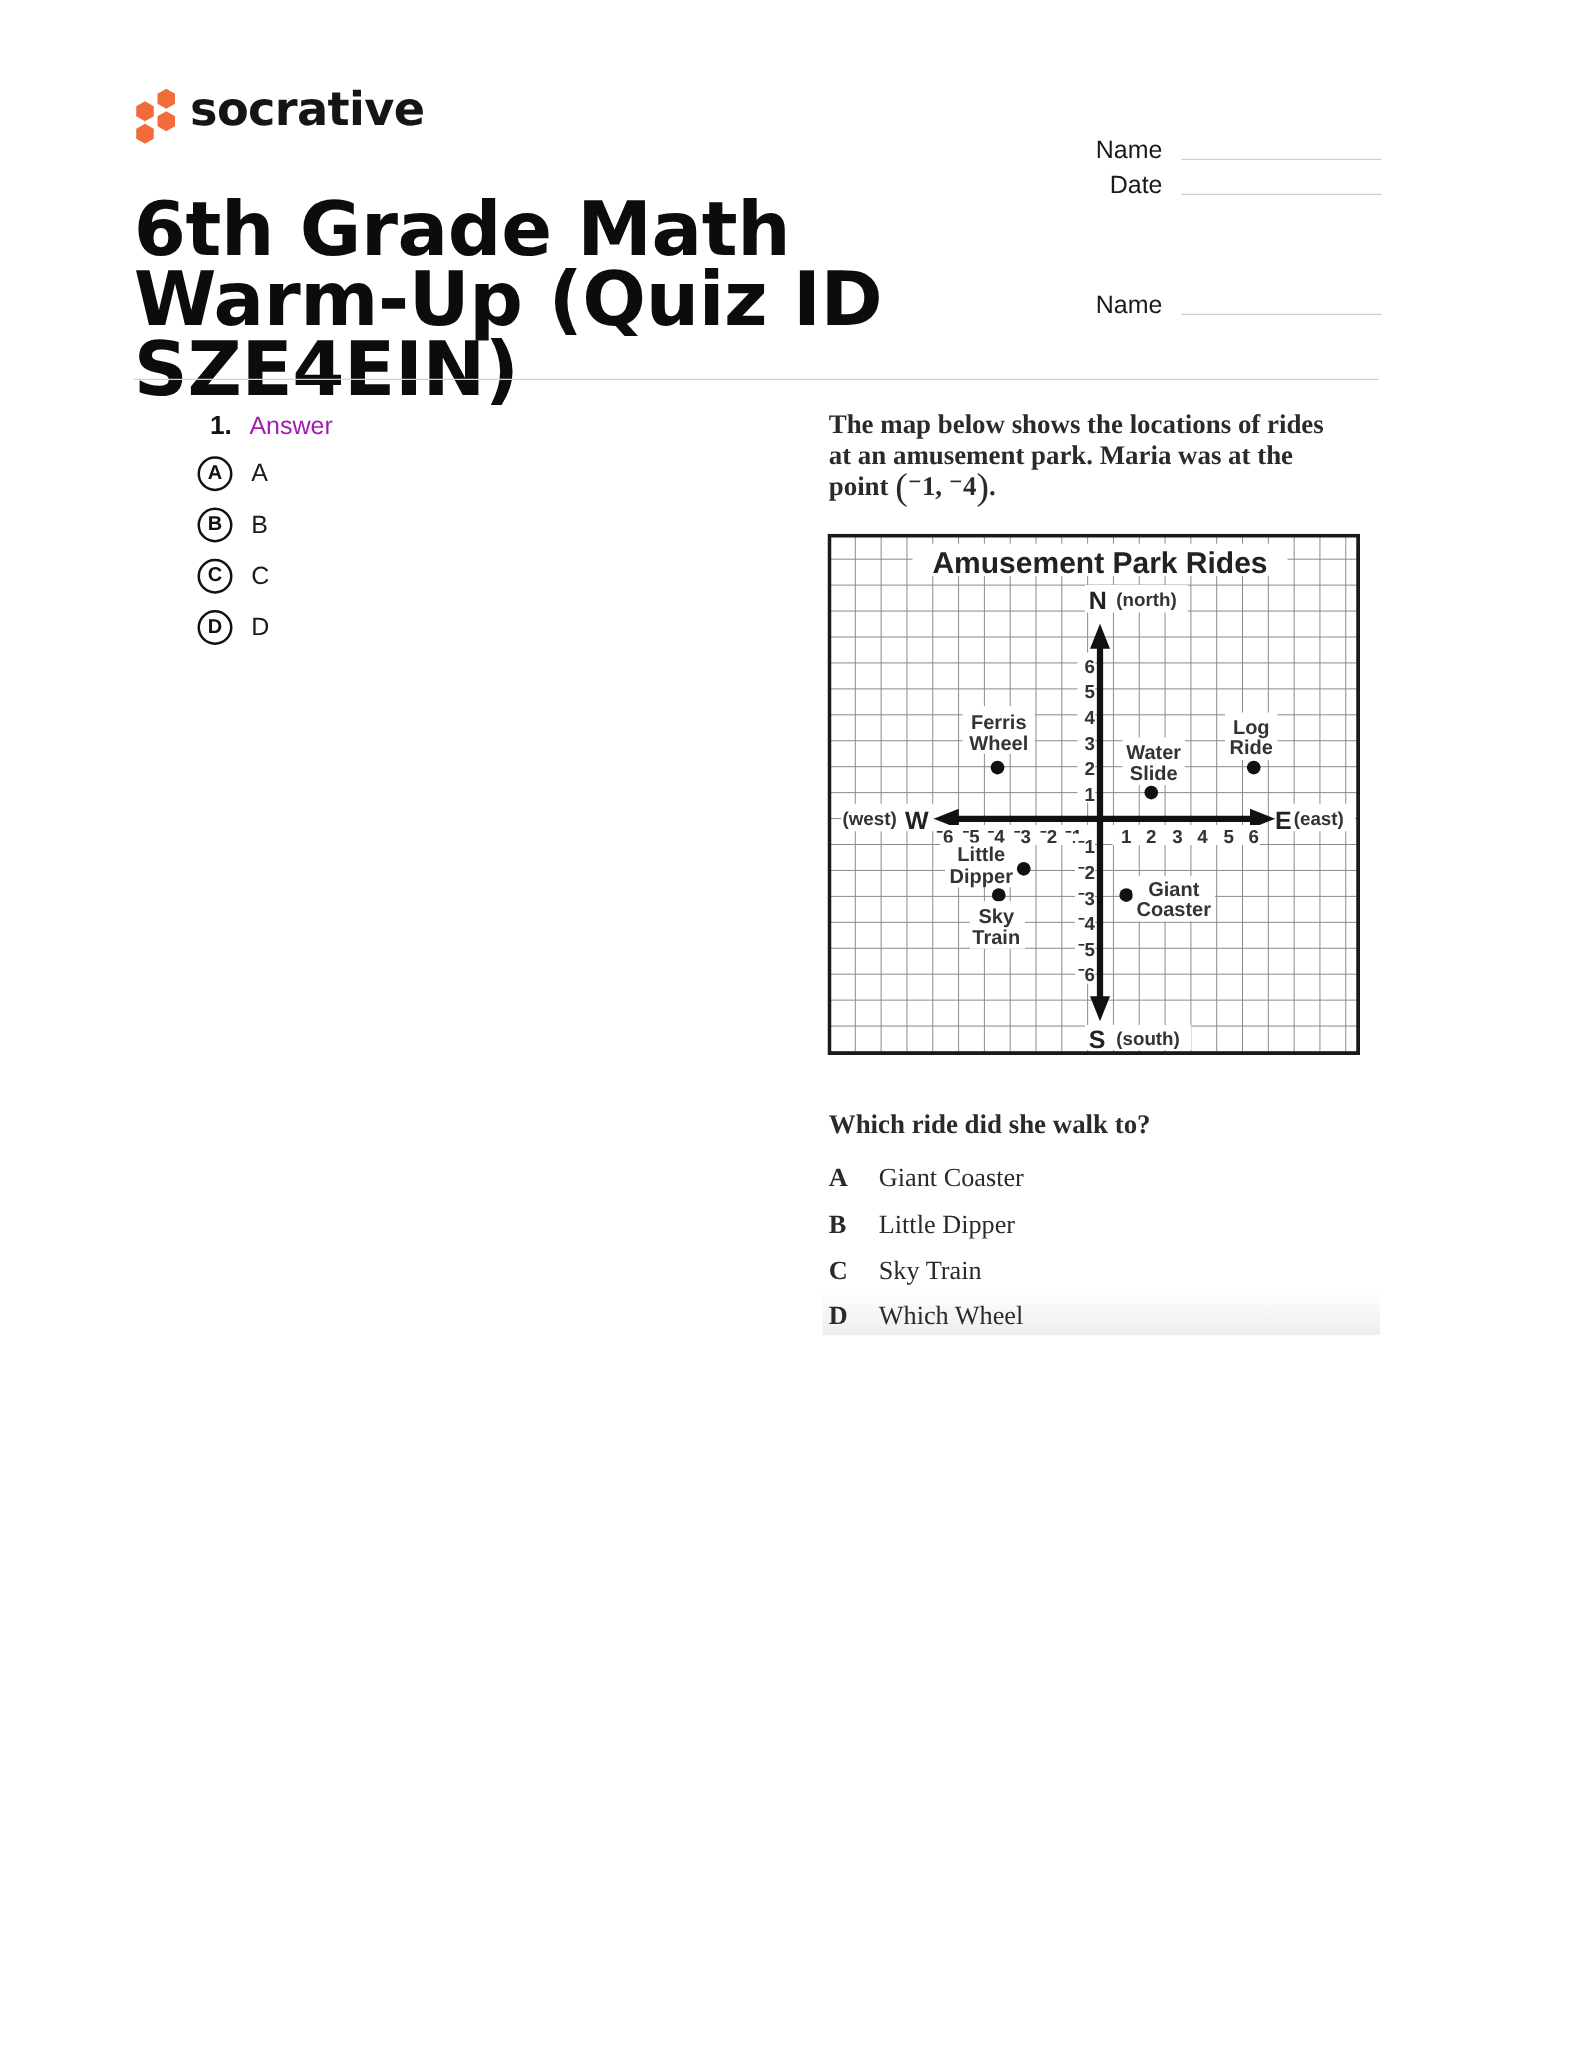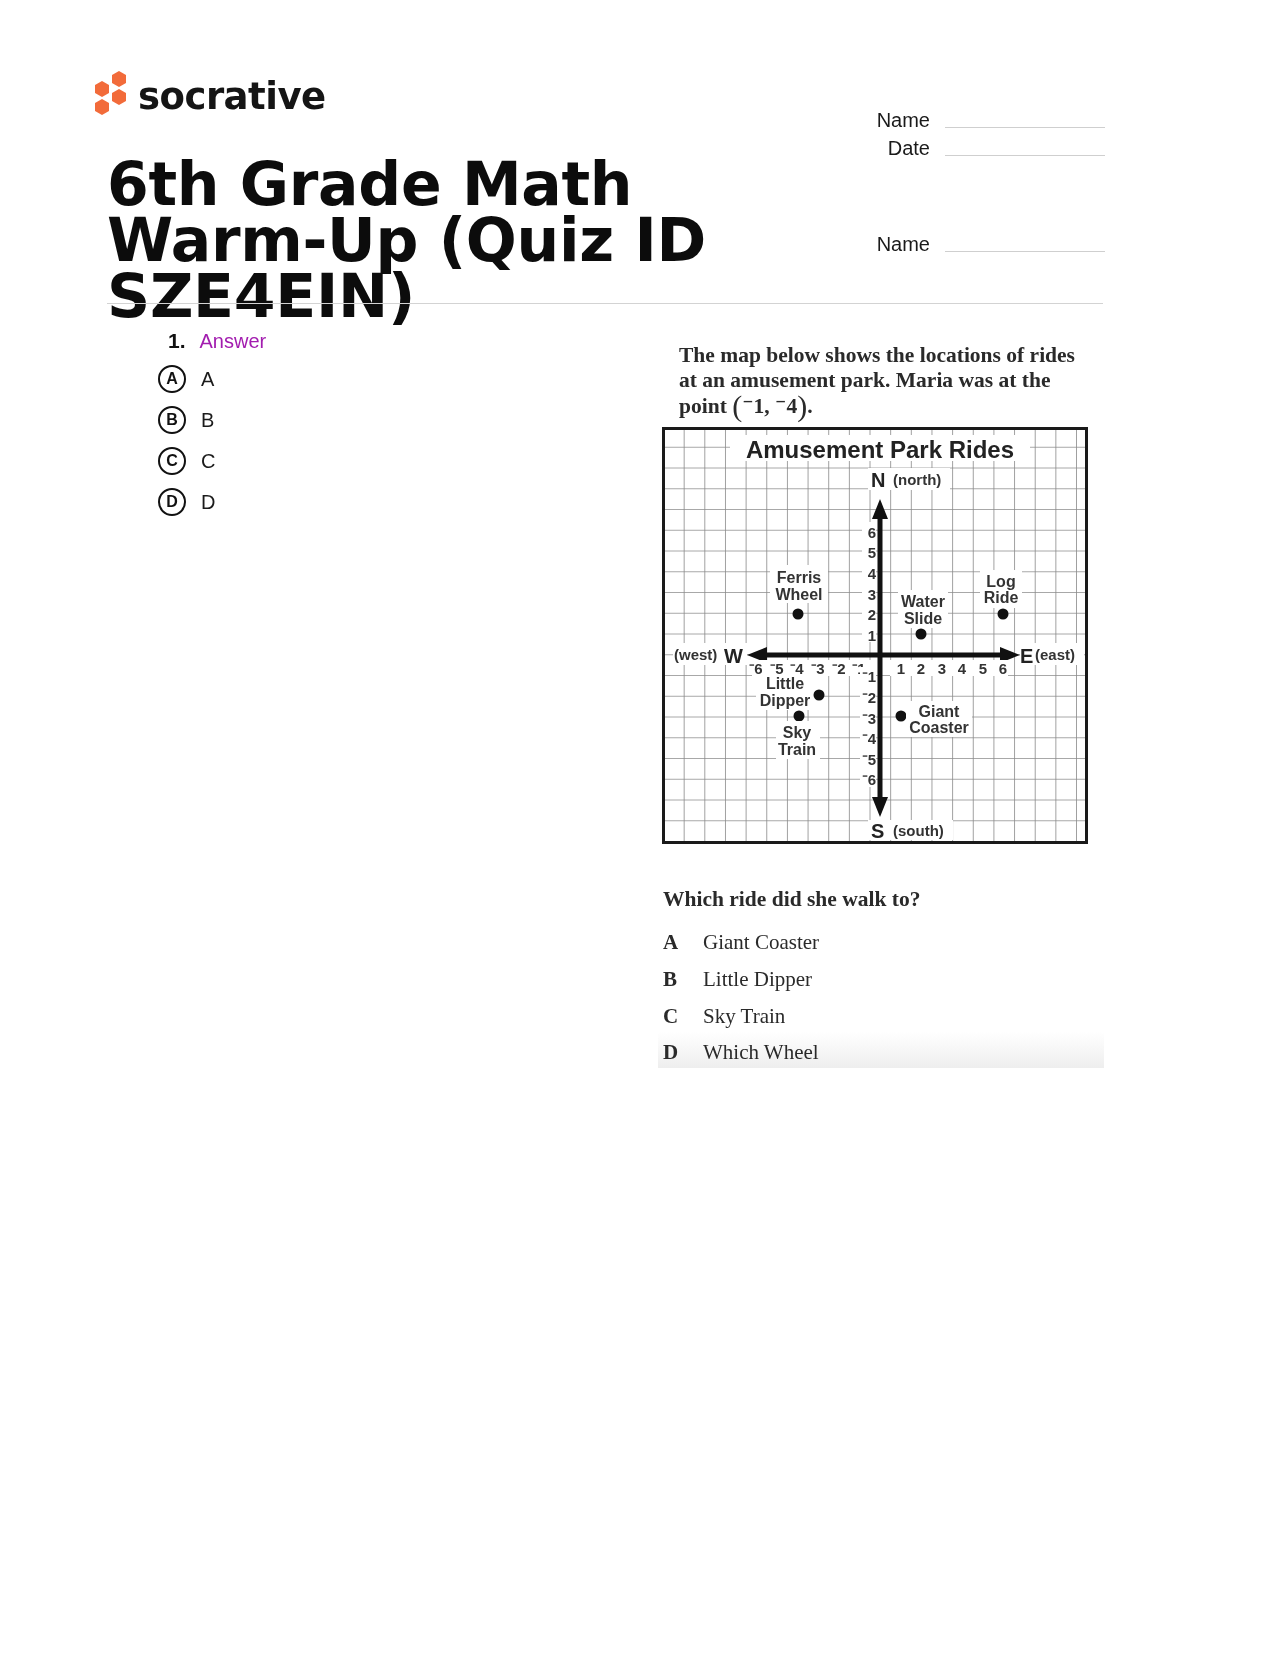--- a/index.html
+++ b/index.html
@@ -1,19 +1,19 @@
 <!DOCTYPE html>
 <html><head>
 <meta charset="utf-8">
 <style>
   html, body { margin: 0; padding: 0; background: #ffffff; }
   body { width: 1275px; height: 1653px; position: relative; overflow: hidden;
          font-family: "Liberation Sans", "DejaVu Sans", sans-serif; color: #111; }
 
-  .logo { position: absolute; left: 92px; top: 70px; display: flex; align-items: flex-end; }
+  .logo { position: absolute; left: 106px; top: 70px; display: flex; align-items: flex-start; }
   .logo svg { display: block; }
   .logo-text { font-family: "DejaVu Sans", sans-serif; font-size: 37px; font-weight: 600;
                letter-spacing: -0.5px; color: #151515; margin-left: 8px; margin-top: -4px; }
 
   .meta { position: absolute; left: 860px; width: 245px; display: flex; align-items: flex-end; margin-top: 35px; }
   .meta-label { width: 70px; text-align: right; font-size: 20px; color: #1a1a1a; }
   .meta-line { flex: 1; margin-left: 15px; border-bottom: 1.5px solid #cfcfcf; height: 0; margin-bottom: 4px; }
 
   .title { position: absolute; left: 107px; top: 156px; width: 740px;
            font-family: "DejaVu Sans", sans-serif; font-size: 60px; font-weight: 600;
@@ -27,21 +27,21 @@
   .q-label { font-size: 20px; color: #a21caf; }
 
   .choice { position: absolute; left: 158px; display: flex; align-items: center; cursor: pointer; }
   .bubble { width: 28px; height: 28px; border: 2px solid #111; border-radius: 50%;
             box-sizing: border-box; display: flex; align-items: center; justify-content: center;
             font-weight: 700; font-size: 16px; }
   .choice-label { margin-left: 15px; font-size: 20px; color: #1b1b1b; }
 
   .serif { font-family: "Liberation Serif", "DejaVu Serif", serif; color: #2a2a2a; }
   .prompt { position: absolute; left: 663px; top: 327px; width: 440px; font-size: 21.5px;
-            font-weight: 700; line-height: 25px; margin: 16px; }
+            font-weight: 700; line-height: 25px; margin: 0; }
   .paren { font-size: 30px; font-weight: 400; vertical-align: -3px; }
 
   .map { position: absolute; left: 662px; top: 427px; }
 
   .question2 { position: absolute; left: 663px; top: 862px; width: 440px; font-size: 21.5px;
                font-weight: 700; line-height: 25px; margin: 0; }
 
   .opt { position: absolute; left: 663px; display: flex; font-size: 21px; }
   .opt-letter { width: 40px; font-weight: 700; }
   .opt-fade { position: absolute; left: 658px; top: 1032px; width: 446px; height: 36px;

